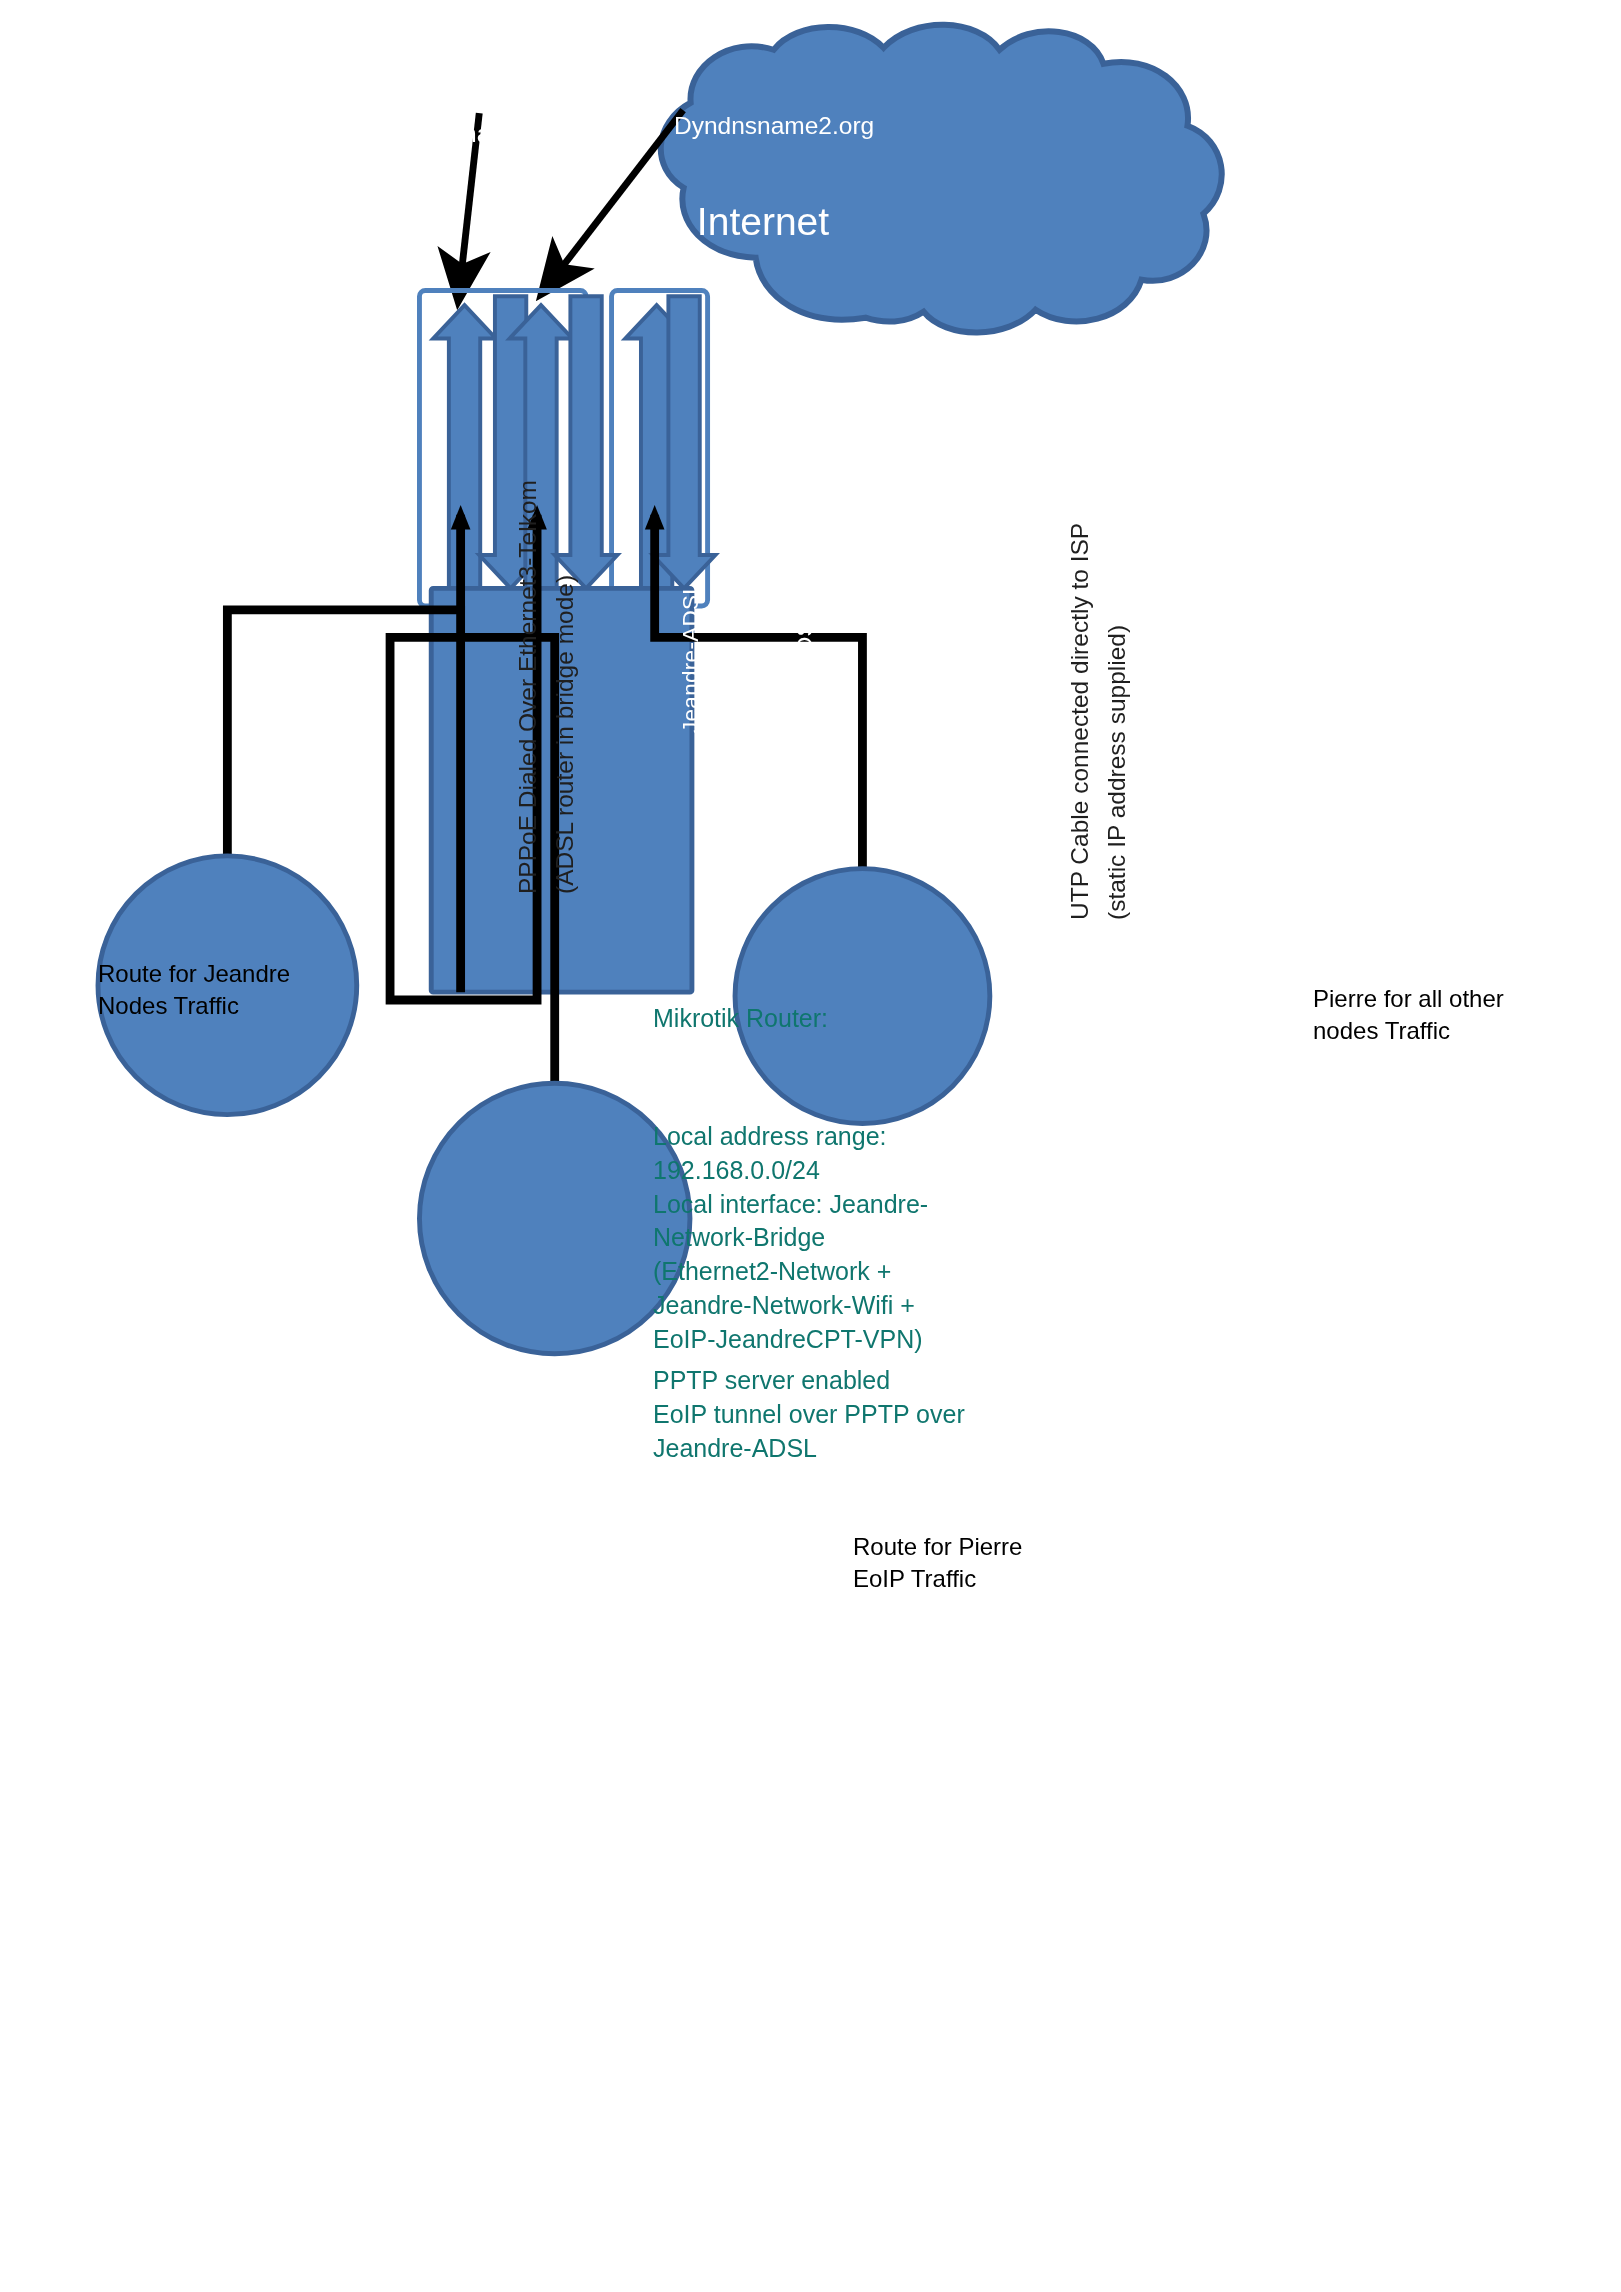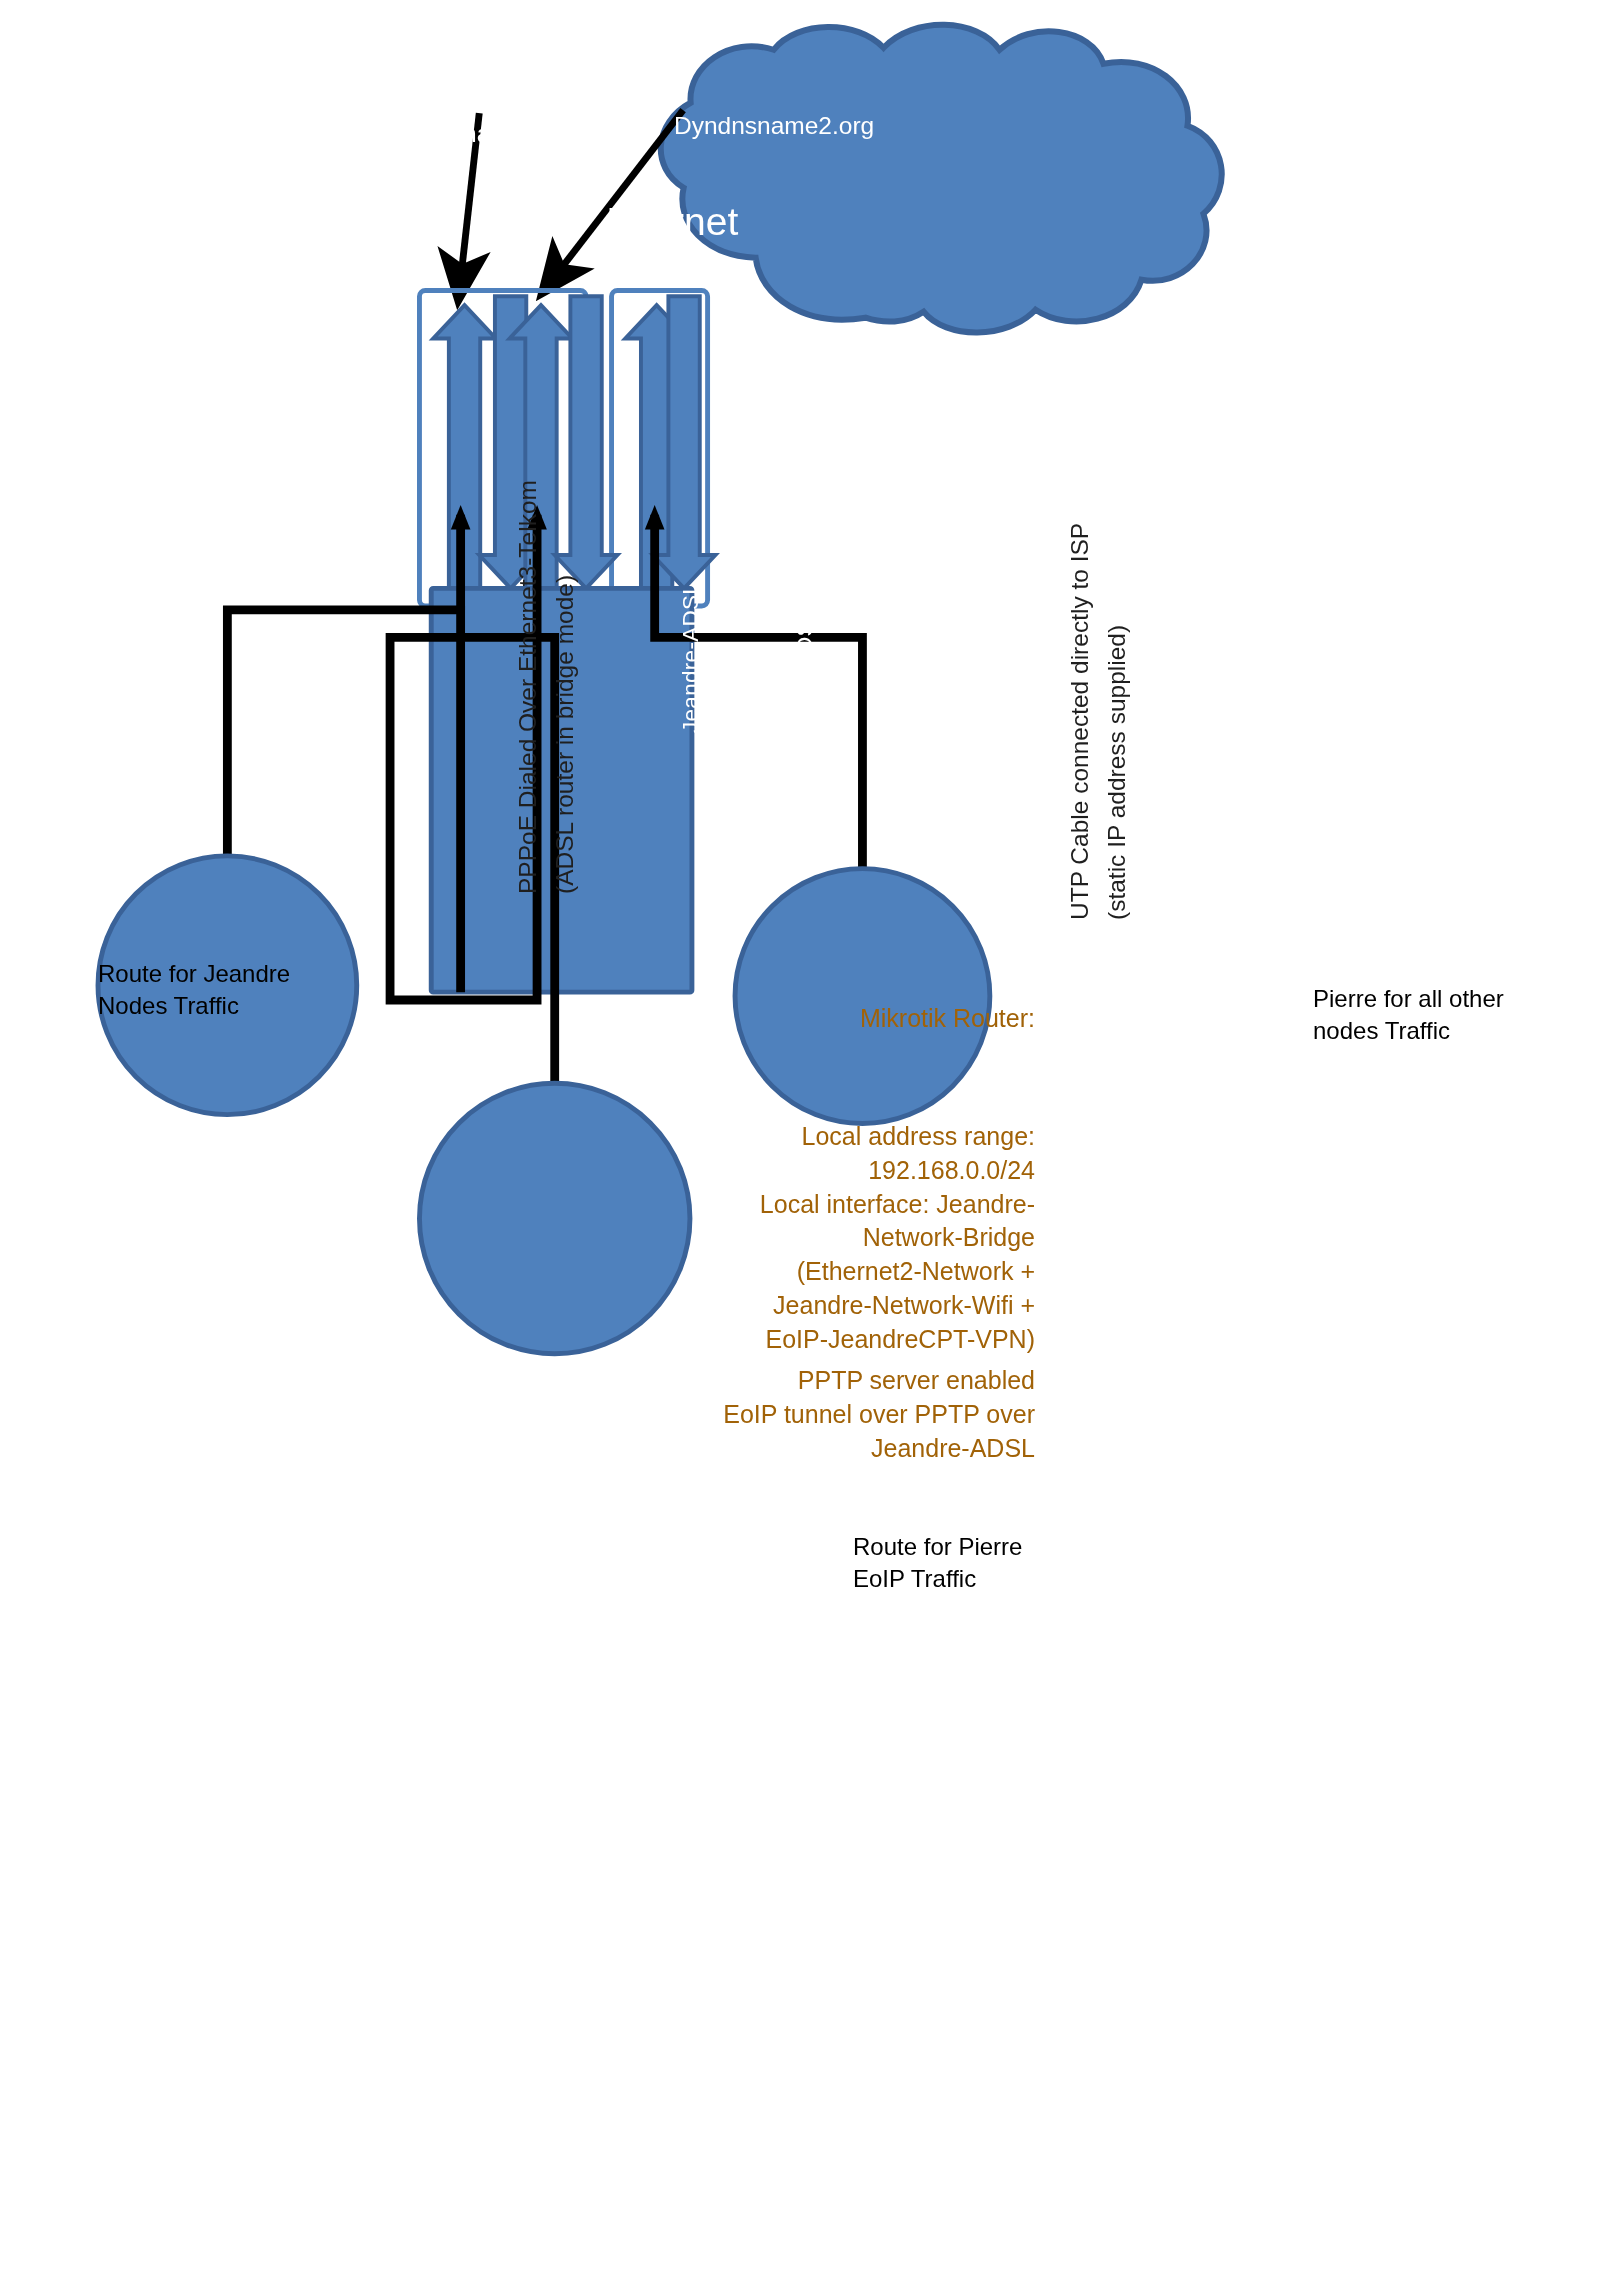--- a/index.html
+++ b/index.html
@@ -29,20 +29,21 @@
     white-space: pre-line;
     line-height: 1.32;
   }
   .label-black {
     color: #000000;
     font-size: 24px;
   }
   .cloud-title {
     color: #ffffff;
     font-size: 39px;
+    text-align: center;
   }
   .cloud-dns {
     color: #ffffff;
     font-size: 24.5px;
     text-align: left;
   }
   .vert-if {
     color: #ffffff;
     font-size: 22.5px;
     writing-mode: vertical-rl;
@@ -52,23 +53,23 @@
   }
   .vert-note {
     color: #1f1f1f;
     font-size: 24.5px;
     writing-mode: vertical-rl;
     transform: rotate(180deg);
     text-align: left;
     line-height: 1.5;
   }
   .router-text {
-    color: #a16207;
+    color: #0f766e;
     font-size: 25px;
-    text-align: right;
+    text-align: left;
     line-height: 1.35;
   }
   .group-text {
     color: #ffffff;
     font-size: 24.5px;
     text-align: center;
     line-height: 1.45;
   }
 </style>
 </head>

